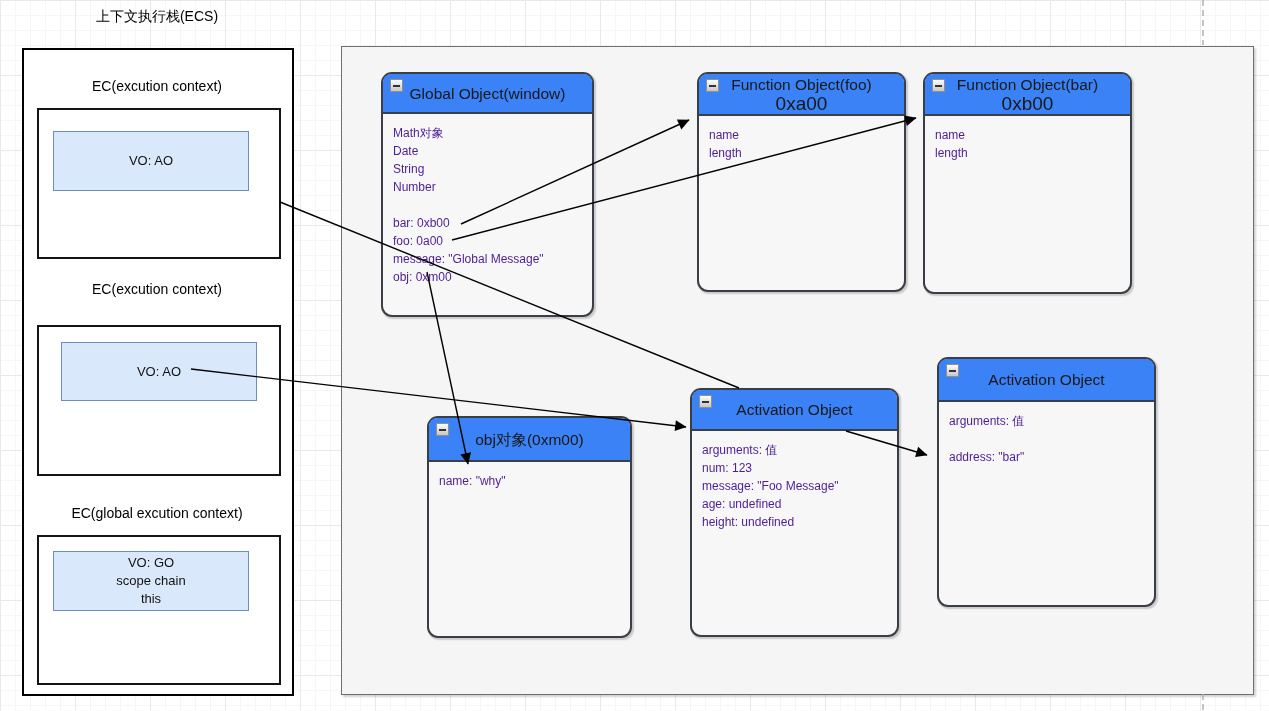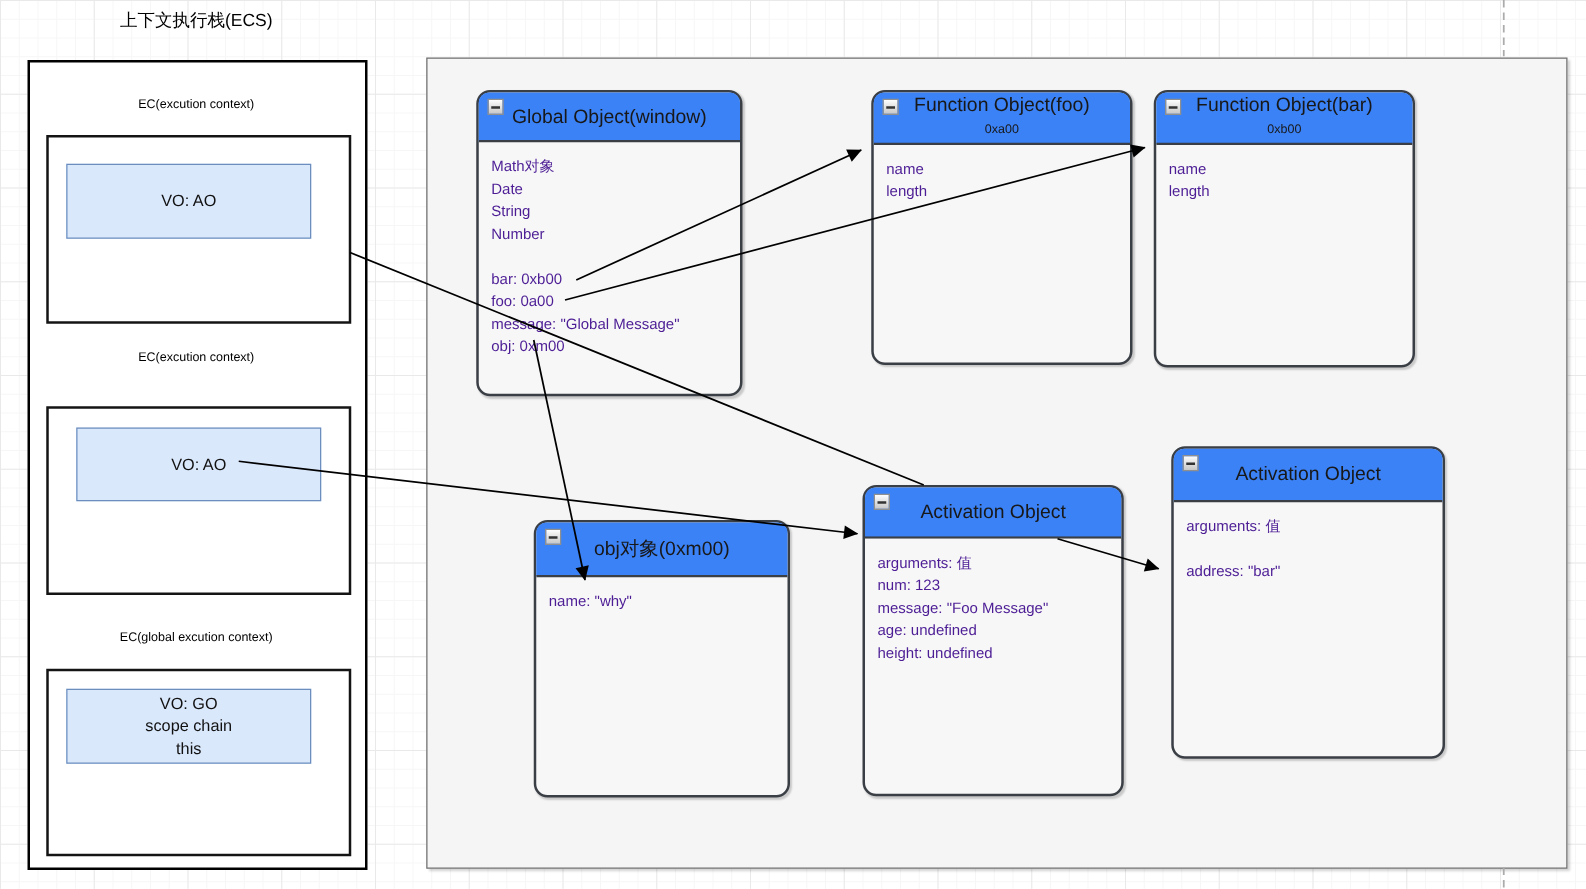--- a/index.html
+++ b/index.html
@@ -10,35 +10,35 @@
       linear-gradient(to right, #e9e9e9 1px, transparent 1px),
       linear-gradient(to bottom, #e9e9e9 1px, transparent 1px),
       linear-gradient(to right, #f6f6f6 1px, transparent 1px),
       linear-gradient(to bottom, #f6f6f6 1px, transparent 1px);
     background-size:75px 75px,75px 75px,15px 15px,15px 15px;
     color:#111;}
   .abs{position:absolute;}
   
   .page-title{left:22px;top:8px;width:270px;text-align:center;font-size:14px;color:#000;}
   .stack-outer{left:22px;top:48px;width:268px;height:644px;background:#fff;border:2px solid #000;}
-  .ec-label{left:37px;width:240px;text-align:center;font-size:10px;color:#000;}
+  .ec-label{left:37px;width:240px;text-align:center;font-size:14px;color:#000;}
   .ec-box{background:#fff;border:2px solid #141414;left:37px;width:240px;}
   .vo-box{background:#dae8fc;border:1px solid #6c8ebf;display:flex;flex-direction:column;
     align-items:center;justify-content:center;font-size:13px;color:#111;line-height:18px;}
   
   .panel{left:341px;top:46px;width:911px;height:647px;background:#f5f5f5;
     border:1px solid #6e6e6e;box-shadow:2px 2px 2px rgba(0,0,0,0.18);}
   
   .obox{border:2.5px solid #3a3e45;border-radius:11px;background:#f7f7f7;
     box-shadow:1.5px 1.5px 1.5px rgba(0,0,0,0.18);z-index:2;}
   .ohead{position:relative;background:#3b82f6;border-bottom:2.5px solid #3a3e45;
     border-radius:8px 8px 0 0;display:flex;flex-direction:column;align-items:center;
     justify-content:center;color:#181818;}
   .ohead .t1{font-size:15.5px;line-height:19px;}
-  .ohead .t2{font-size:10px;line-height:19px;text-align:right;}
+  .ohead .t2{font-size:19px;line-height:19px;text-align:right;}
   .collapse{position:absolute;left:7px;top:5px;width:13px;height:13px;
     background:linear-gradient(#fdfdfd,#c7c7c7);border:1px solid #8f8f8f;
     display:flex;align-items:center;justify-content:center;box-sizing:border-box;}
   .collapse .minus{width:7px;height:2px;background:#333;}
   .obody{padding:10px 10px 0 10px;font-size:12px;line-height:18px;color:#4c1d95;}
   .obody .line{min-height:18px;white-space:nowrap;}
   .overlay{position:absolute;left:0;top:0;z-index:5;pointer-events:none;}
 </style>
 </head>
 <body>

